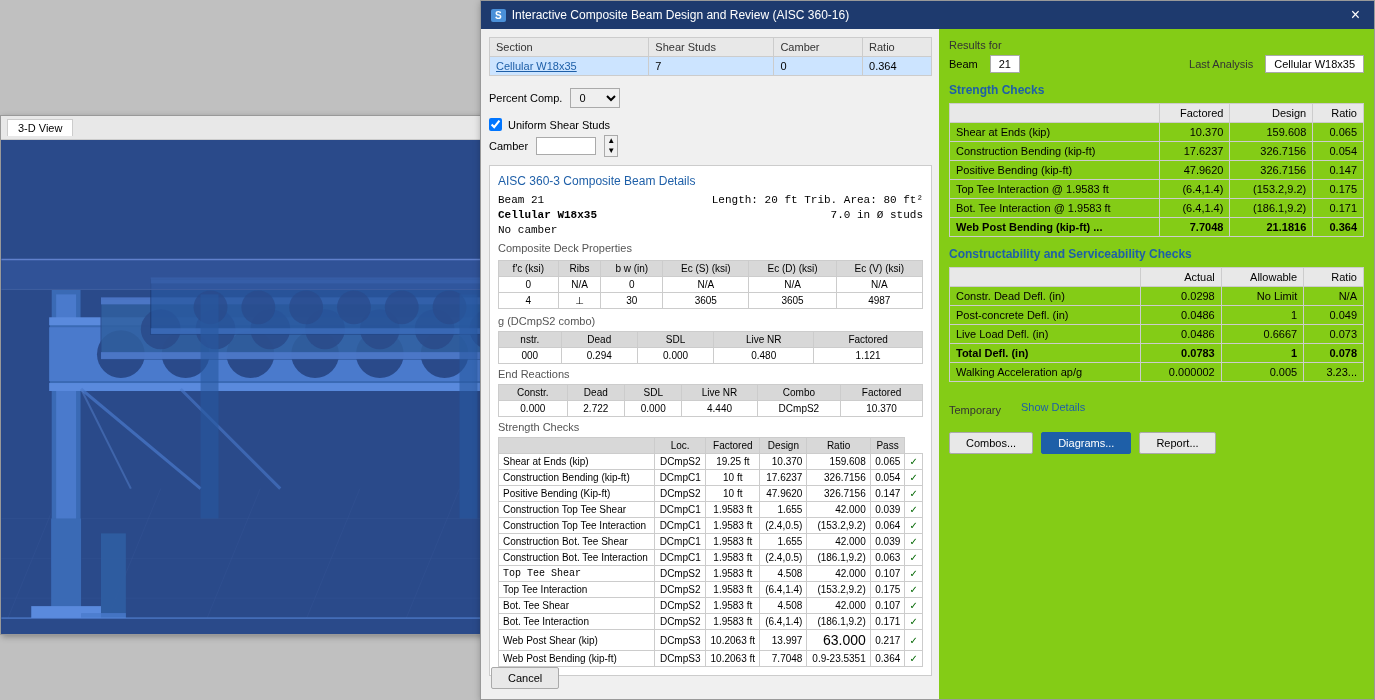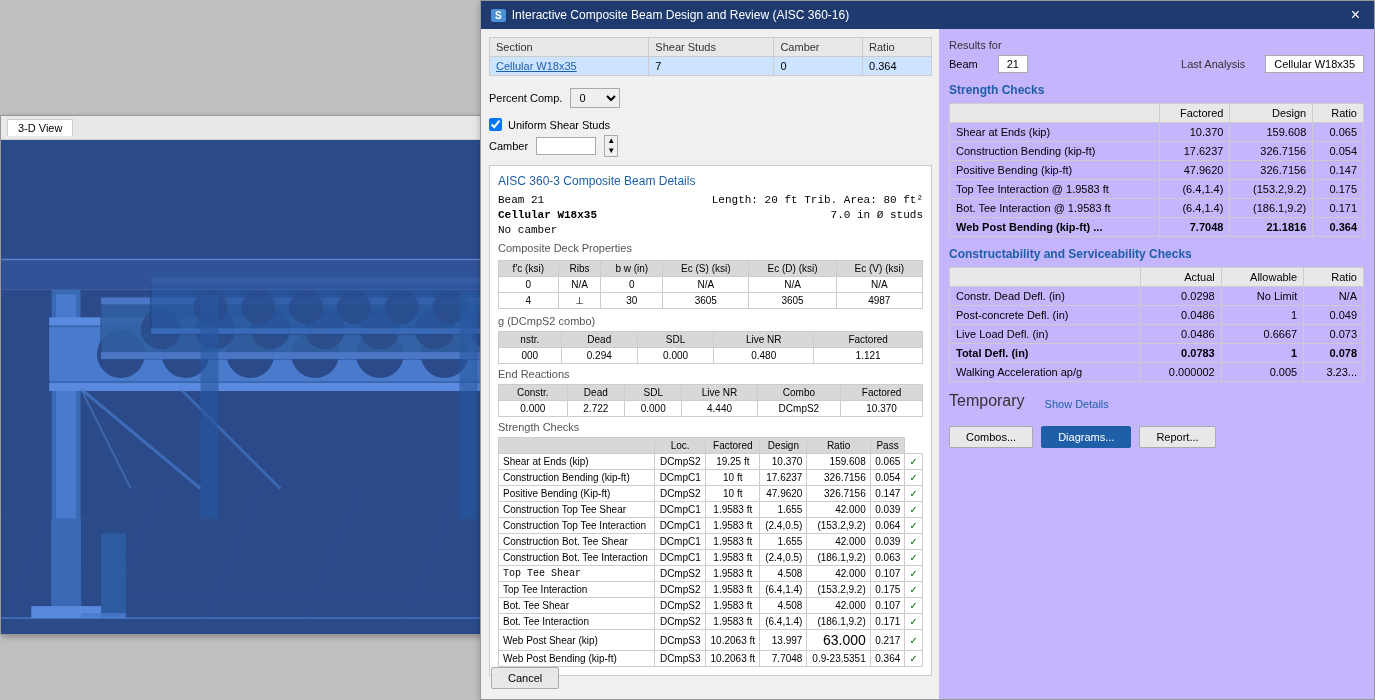--- a/index.html
+++ b/index.html
@@ -79,46 +79,46 @@
     .strength-checks-table { width: 100%; border-collapse: collapse; margin-top: 4px; }
     .strength-checks-table th { background: #d8d8d8; border: 1px solid #ccc; padding: 2px 4px; font-size: 10px; font-weight: normal; text-align: center; }
     .strength-checks-table td { border: 1px solid #ccc; padding: 2px 4px; font-size: 10px; }
 
     
     .right-panel {
       position: absolute;
       top: 28px; right: 0;
       width: 435px;
       bottom: 0;
-      background: #c4b5fd;
+      background: #84cc16;
       padding: 10px;
     }
 
     .results-header { font-size: 11px; color: #333; margin-bottom: 4px; }
-    .results-beam-row { display: flex; align-items: center; gap: 20px; margin-bottom: 10px; }
+    .results-beam-row { display: flex; align-items: center; gap: 12px; margin-bottom: 10px; }
     .results-beam-label { font-size: 11px; }
     .results-beam-value { background: white; border: 1px solid #aaa; padding: 2px 8px; font-size: 11px; min-width: 30px; }
     .results-last-analysis { font-size: 11px; color: #333; margin-left: auto; }
     .results-section-value { background: white; border: 1px solid #aaa; padding: 2px 8px; font-size: 11px; }
 
     .strength-section-title { color: #1e5fa8; font-size: 12px; margin-bottom: 6px; font-weight: bold; }
 
     .results-table { width: 100%; border-collapse: collapse; margin-bottom: 10px; }
     .results-table th { background: #e8e8e8; border: 1px solid #ccc; padding: 3px 6px; font-weight: normal; font-size: 11px; text-align: right; }
     .results-table th.left { text-align: left; }
     .results-table td { border: 1px solid #ccc; padding: 3px 6px; font-size: 11px; text-align: right; }
     .results-table td.left { text-align: left; }
     .results-table tr.bold td { font-weight: bold; }
 
     .constructability-title { color: #1e5fa8; font-size: 12px; margin-bottom: 6px; font-weight: bold; }
 
     .bottom-buttons { display: flex; gap: 8px; margin-top: 10px; justify-content: flex-start; }
     .btn { padding: 4px 16px; border: 1px solid #aaa; background: #e8e8e8; font-size: 11px; cursor: pointer; border-radius: 2px; }
     .btn-primary { background: #1e5fa8; color: white; border-color: #1e5fa8; }
-    .temporary-label { font-size: 16px; color: #333; margin-bottom: 6px; }
+    .temporary-label { font-size: 11px; color: #333; margin-bottom: 6px; margin-top: 12px; }
     .show-details-label { font-size: 11px; color: #1e5fa8; margin-left: 20px; }
 
     
     .view-3d {
       position: absolute;
       top: 115px; left: 0;
       width: 680px;
       height: 520px;
       background: #2a4a8a;
       border: 1px solid #999;

